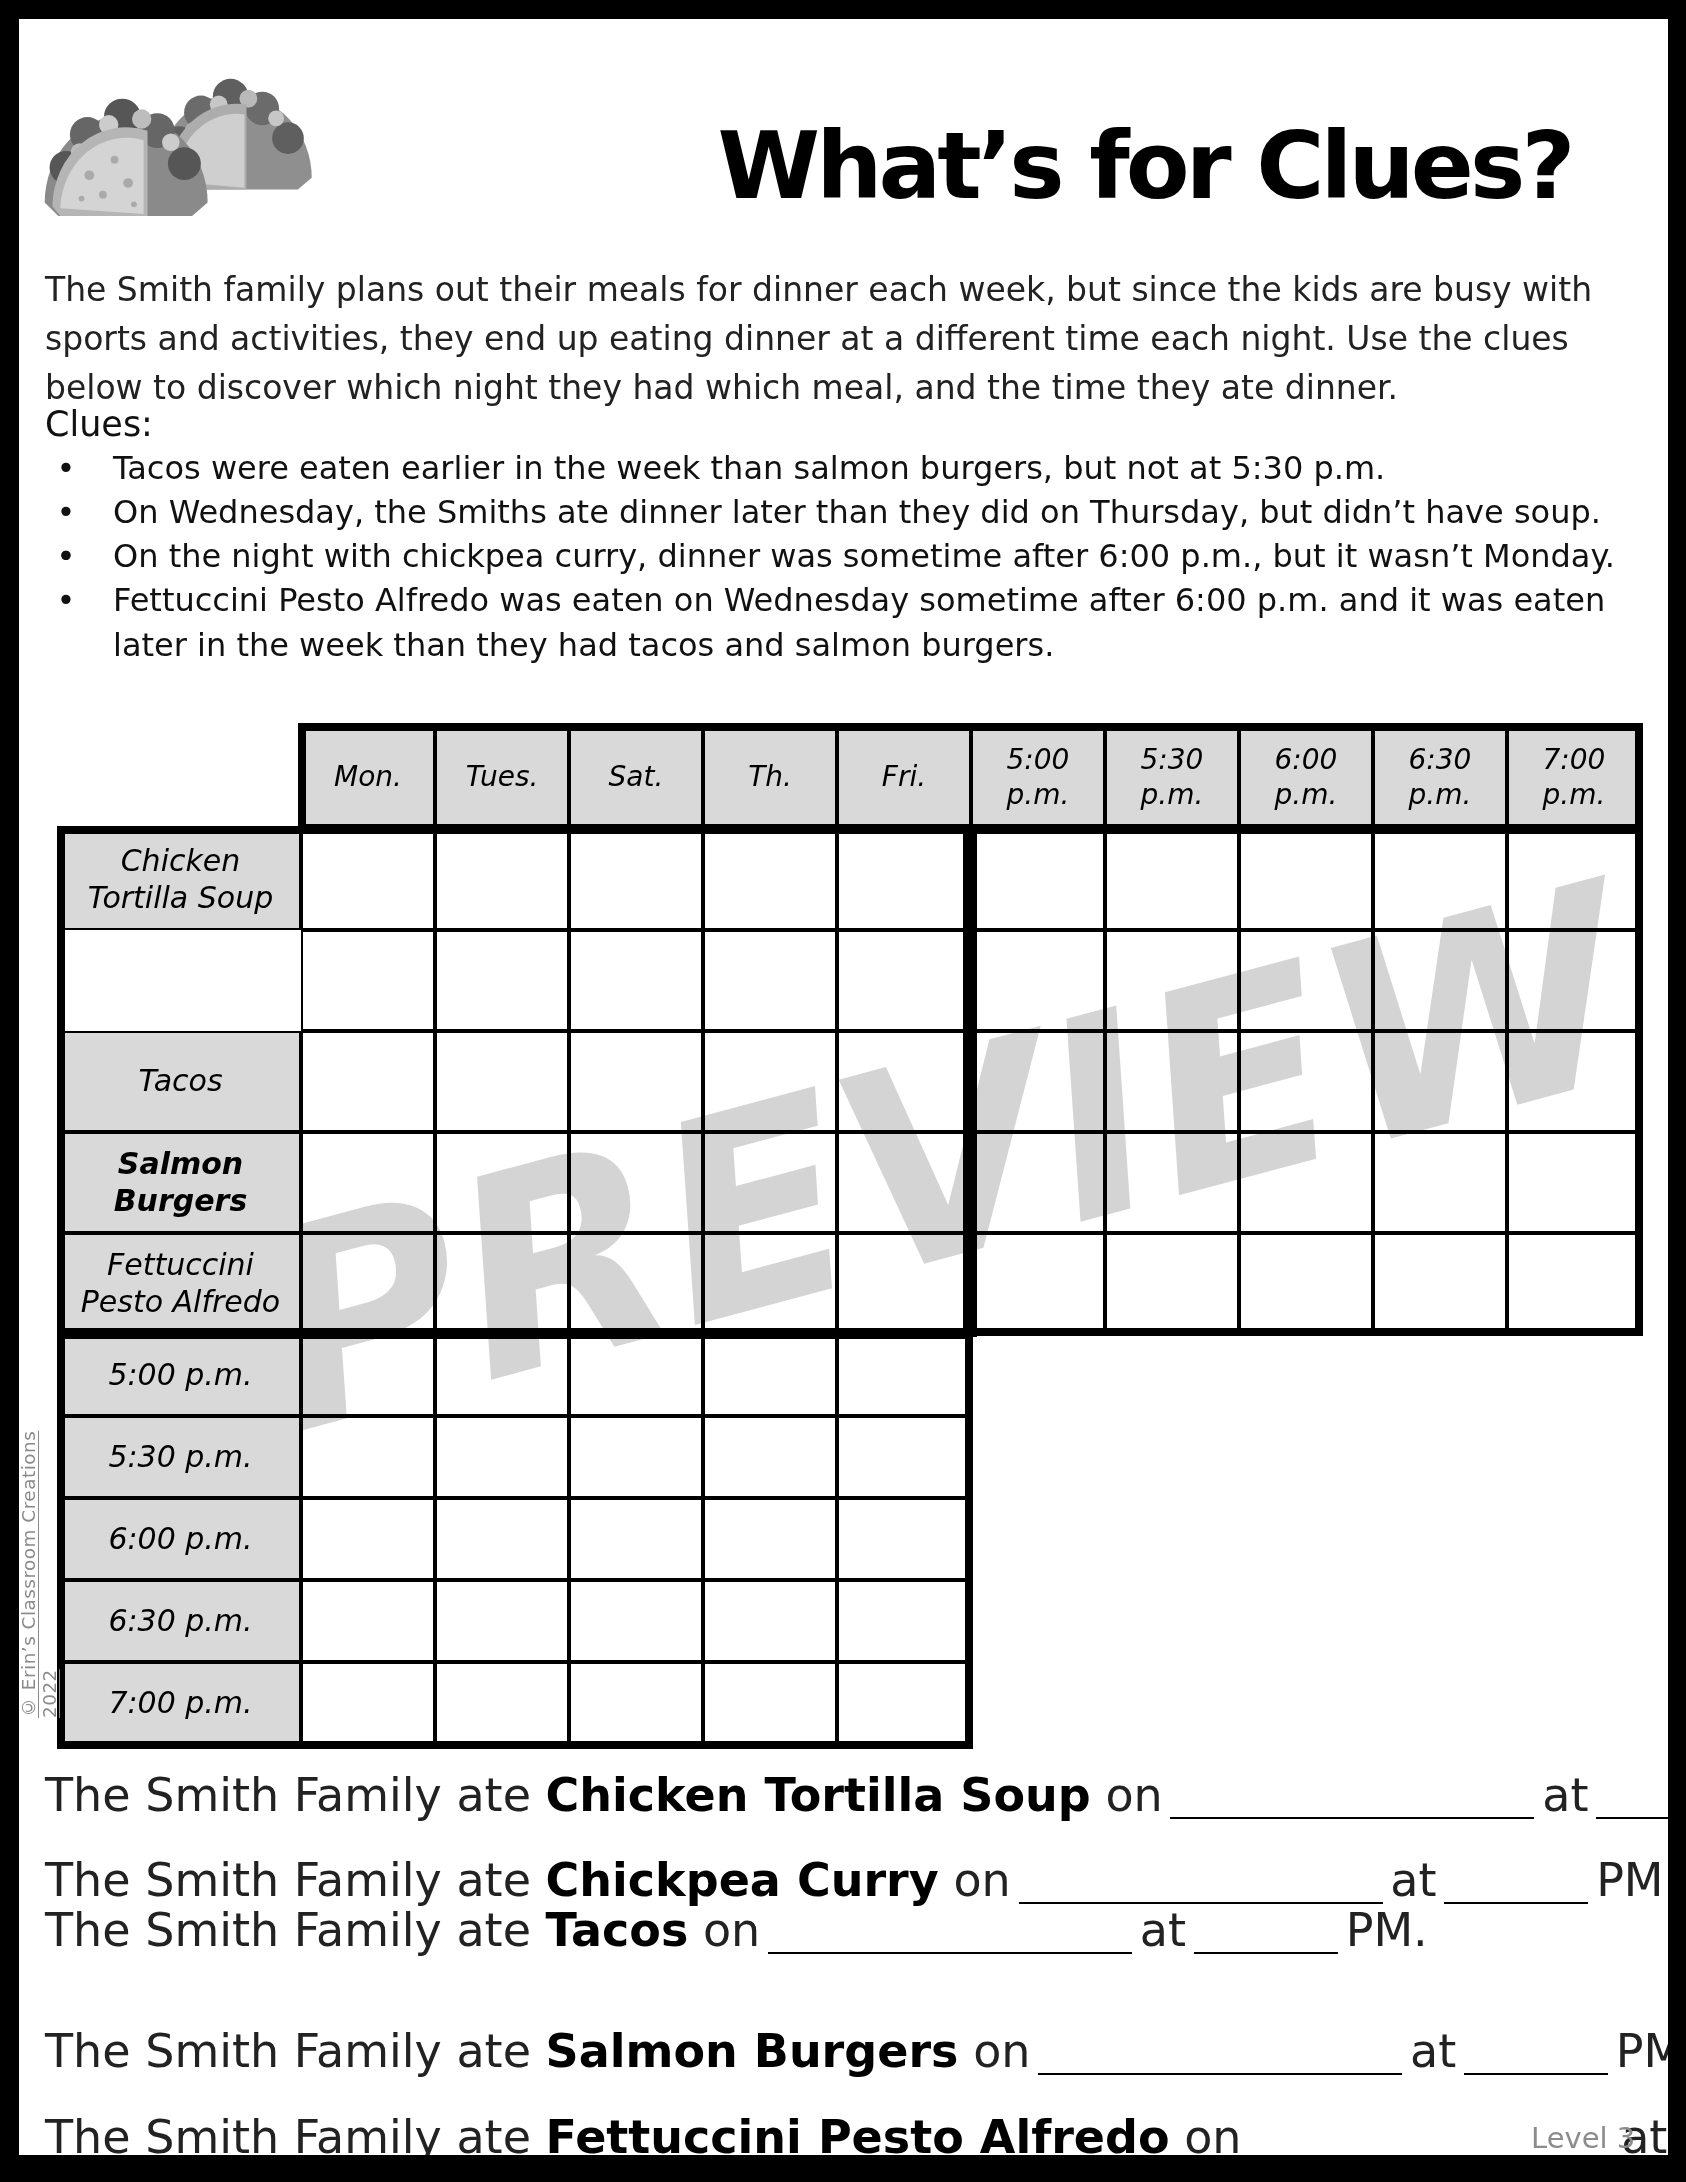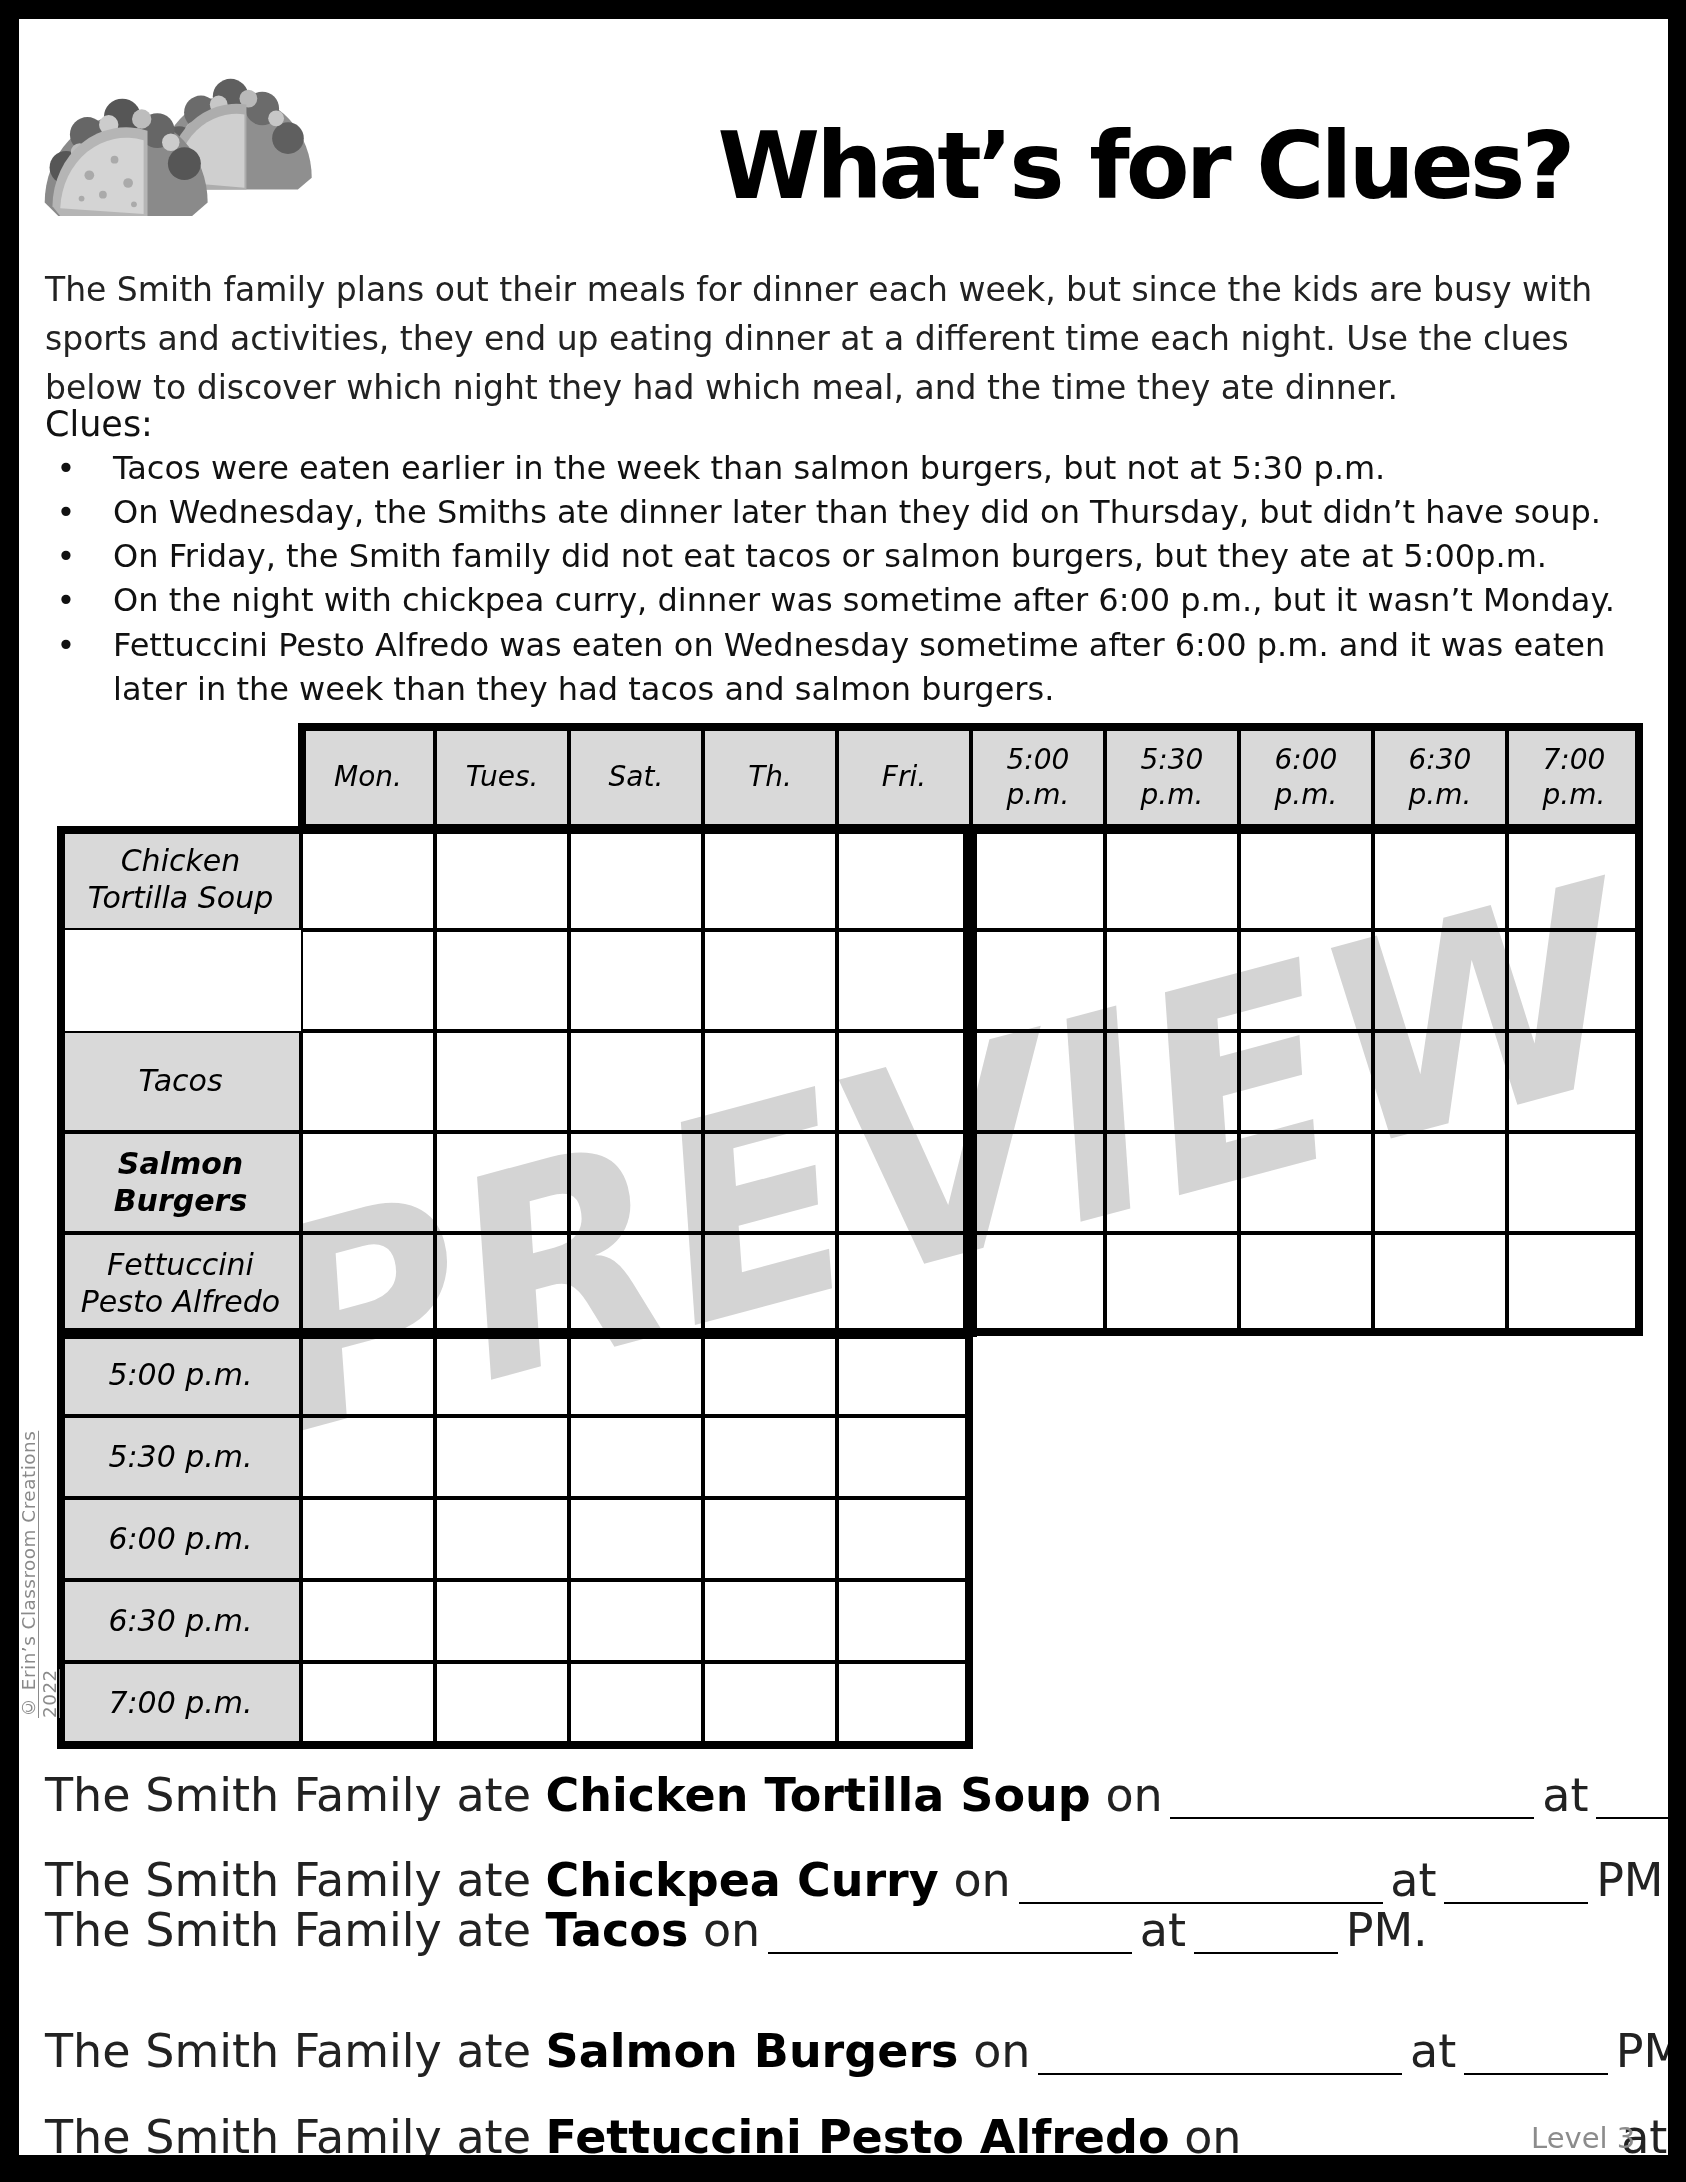--- a/index.html
+++ b/index.html
@@ -150,21 +150,21 @@
 
   <h1 class="title">What’s for Clues?</h1>
 
   <p class="intro">The Smith family plans out their meals for dinner each week, but since the kids are busy with sports and activities, they end up eating dinner at a different time each night. Use the clues below to discover which night they had which meal, and the time they ate dinner.</p>
 
   <div class="clues-h">Clues:</div>
 
   <ul class="clues">
     <li><span class="bullet">•</span><span>Tacos were eaten earlier in the week than salmon burgers, but not at 5:30 p.m.</span></li>
     <li><span class="bullet">•</span><span>On Wednesday, the Smiths ate dinner later than they did on Thursday, but didn’t have soup.</span></li>
-    <li><span class="bullet">•</span><span>On Friday, the Smith family did not eat tacos or salmon burgers, but they ate at 5:00p.m.</span></li>
+    <li><span class="bullet">•</span></li>
     <li><span class="bullet">•</span><span>On the night with chickpea curry, dinner was sometime after 6:00 p.m.,  but it wasn’t Monday.</span></li>
     <li><span class="bullet">•</span><span>Fettuccini Pesto Alfredo was eaten on Wednesday sometime after 6:00 p.m. and it was eaten later in the week than they had tacos and salmon burgers.</span></li>
   </ul>
 
   <div class="watermark">PREVIEW</div>
 
   <div class="logic-grid">
     <div class="ov" id="ov-header"></div>
     <div class="ov" id="ov-meals"></div>
     <div class="ov" id="ov-times"></div>

